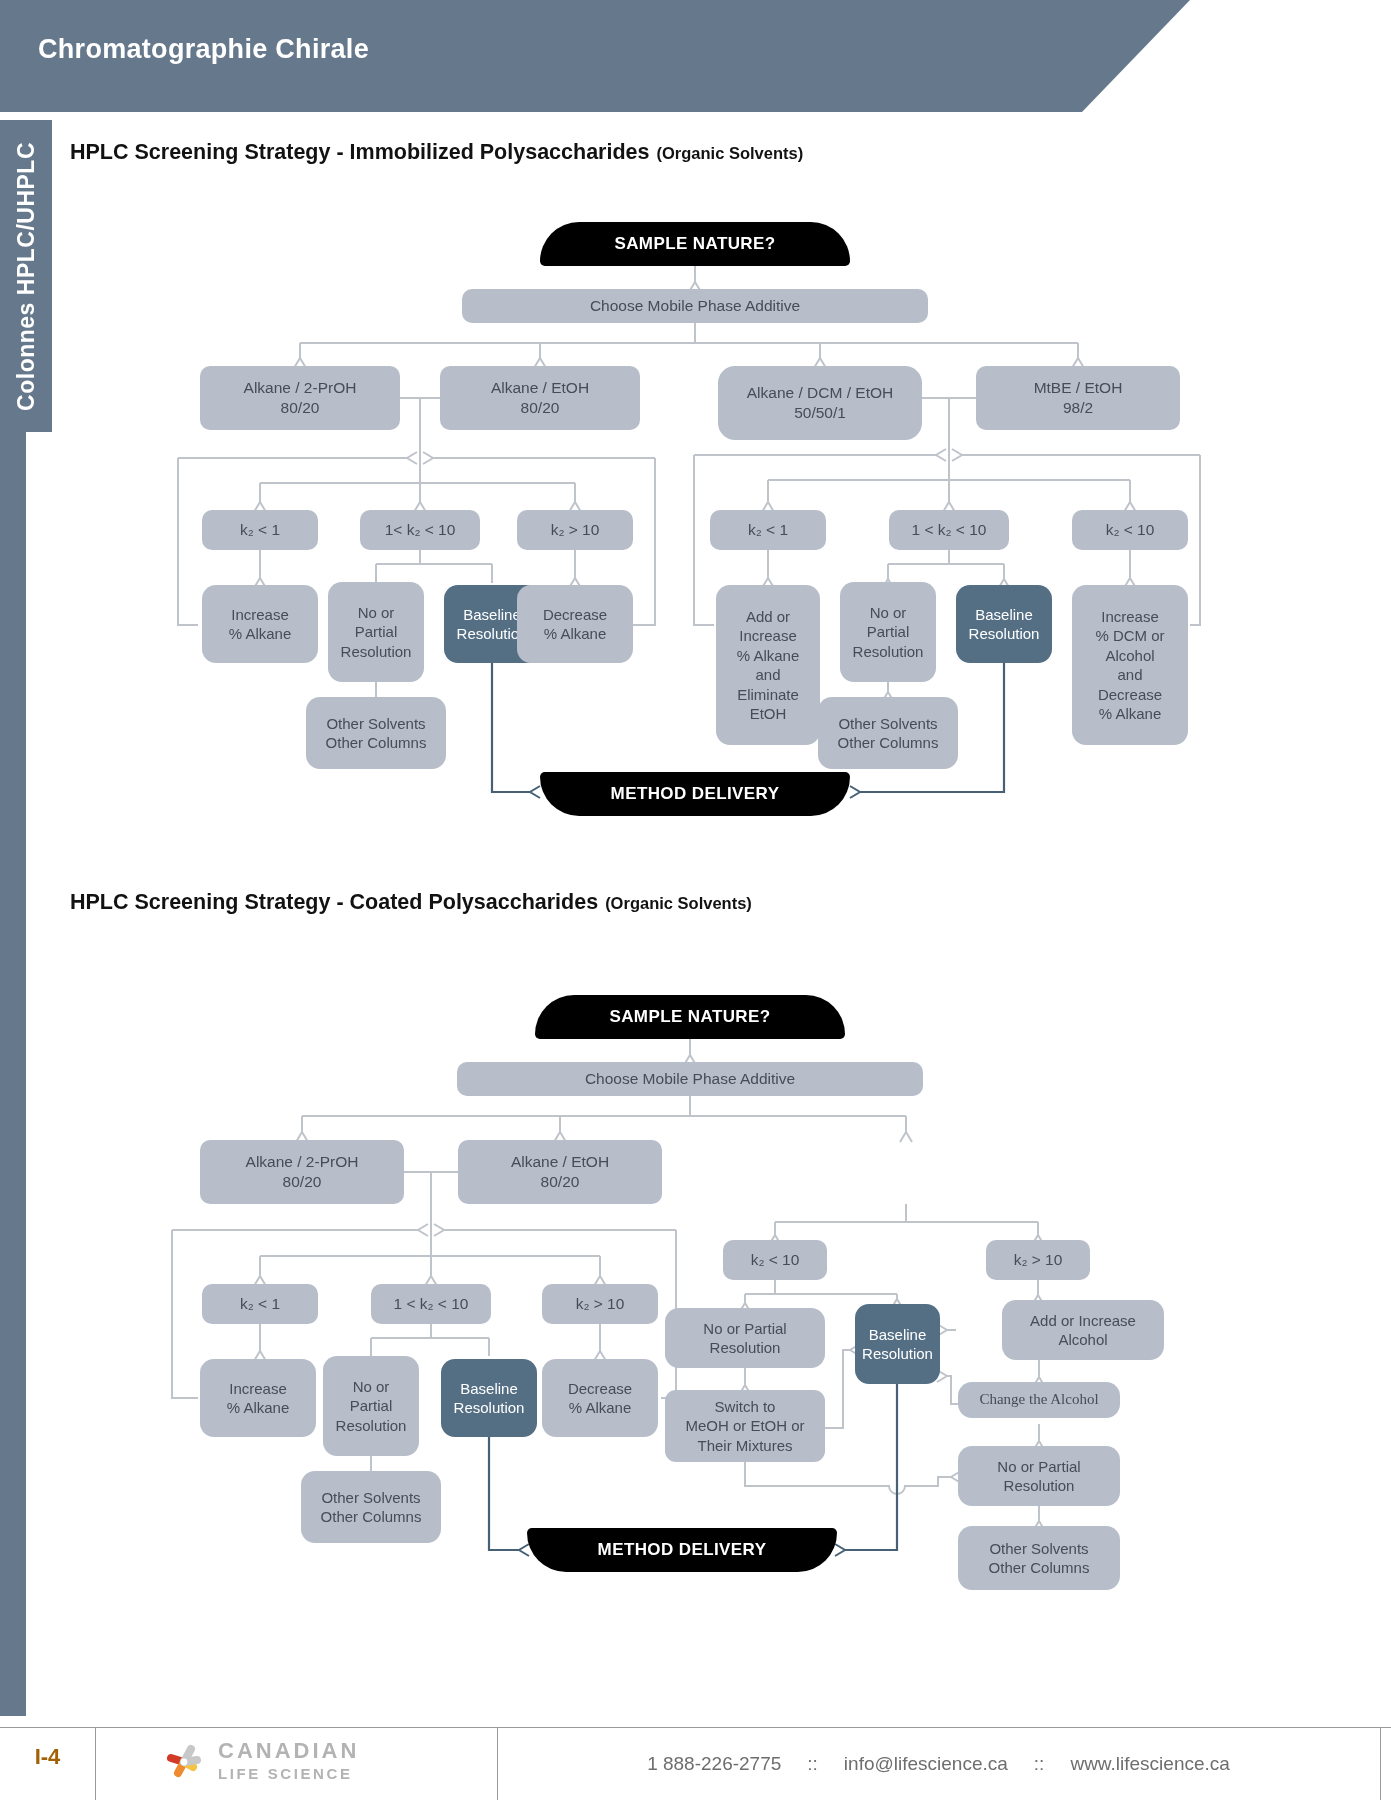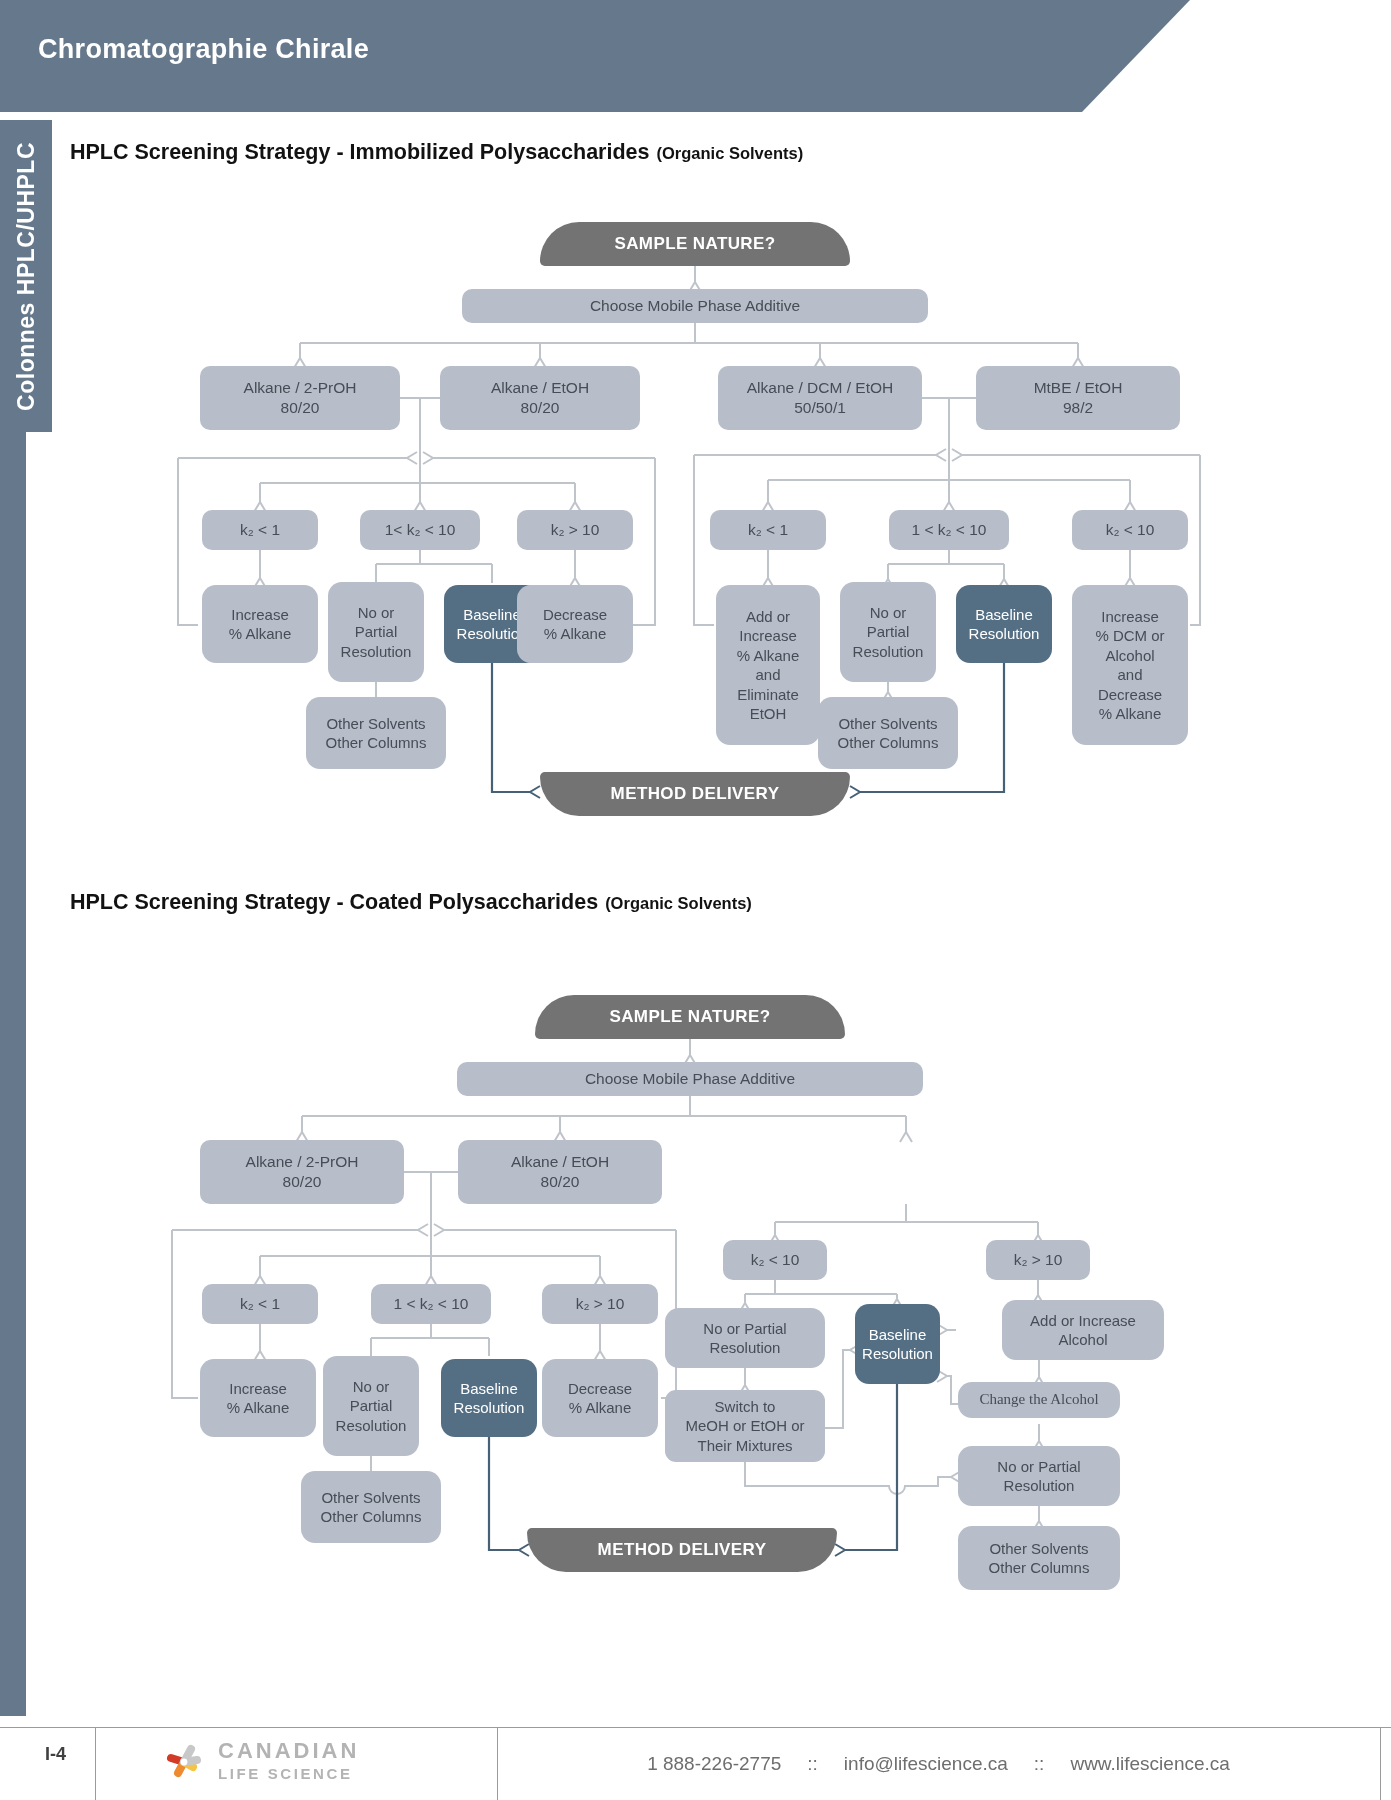--- a/index.html
+++ b/index.html
@@ -19,29 +19,29 @@
   
   .chart-title{position:absolute;color:#121212;font-weight:bold;font-size:21.5px;white-space:nowrap;}
   .chart-title .sub{font-size:16.5px;margin-left:7px;}
   
   .node{position:absolute;box-sizing:border-box;display:flex;align-items:center;justify-content:center;
         text-align:center;white-space:pre-line;border-radius:10px;background:#b7bec9;color:#474d57;
         font-size:15.5px;line-height:1.3;}
   .node.res{border-radius:14px;font-size:15px;}
   .node.dark{background:#546e84;color:#ffffff;}
   .pill{position:absolute;box-sizing:border-box;display:flex;align-items:center;justify-content:center;
-        background:#737373;color:#ffffff;font-weight:bold;font-size:17px;letter-spacing:.4px;}
+        background:#000000;color:#ffffff;font-weight:bold;font-size:17px;letter-spacing:.4px;}
   .pill.dome{border-radius:48px 48px 6px 6px;}
   .pill.bowl{border-radius:6px 6px 48px 48px;}
   .wires{position:absolute;left:0;top:0;}
   
   .foot-line{position:absolute;left:0;top:1727px;width:1391px;height:1px;background:#9b9b9b;}
   .foot-v{position:absolute;top:1727px;width:1px;height:73px;background:#9b9b9b;}
-  .page-num{position:absolute;left:0;top:1744px;width:95px;text-align:center;color:#404040;
-            font-size:18px;font-weight:bold;padding-left:8px;}
+  .page-num{position:absolute;left:0;top:1744px;width:95px;text-align:center;color:#a16207;
+            font-size:22px;font-weight:bold;}
   .brand{position:absolute;left:160px;top:1736px;display:flex;align-items:center;}
   .brand-text{margin-left:10px;color:#b3b3b3;font-weight:bold;line-height:1;}
   .brand-text .l1{font-size:22px;letter-spacing:3px;}
   .brand-text .l2{font-size:15px;letter-spacing:2.6px;margin-top:4px;}
   .contact{position:absolute;left:497px;top:1727px;width:883px;height:73px;display:flex;
            align-items:center;justify-content:center;gap:26px;color:#6e6e6e;font-size:19px;}
 </style>
 </head>
 <body>
 
@@ -172,21 +172,21 @@
     <span>HPLC Screening Strategy - Immobilized Polysaccharides</span><span class="sub">(Organic Solvents)</span>
   </div>
 
   <div class="pill dome" style="left:540px;top:222px;width:310px;height:44px;">SAMPLE NATURE?</div>
   <div class="node" style="left:462px;top:289px;width:466px;height:34px;">Choose Mobile Phase Additive</div>
 
   <div class="node" style="left:200px;top:366px;width:200px;height:64px;">Alkane / 2-PrOH
 80/20</div>
   <div class="node" style="left:440px;top:366px;width:200px;height:64px;">Alkane / EtOH
 80/20</div>
-  <div class="node" style="left:718px;top:366px;width:204px;height:64px;">Alkane / DCM / EtOH
+  <div class="node" style="left:718px;top:366px;width:204px;height:74px;border-radius:17px;">Alkane / DCM / EtOH
 50/50/1</div>
   <div class="node" style="left:976px;top:366px;width:204px;height:64px;">MtBE / EtOH
 98/2</div>
 
   <div class="node" style="left:202px;top:510px;width:116px;height:40px;">k₂ &lt; 1</div>
   <div class="node" style="left:360px;top:510px;width:120px;height:40px;">1&lt; k₂  &lt; 10</div>
   <div class="node" style="left:517px;top:510px;width:116px;height:40px;">k₂ &gt; 10</div>
 
   <div class="node" style="left:710px;top:510px;width:116px;height:40px;">k₂ &lt; 1</div>
   <div class="node" style="left:889px;top:510px;width:120px;height:40px;">1 &lt; k₂  &lt; 10</div>

